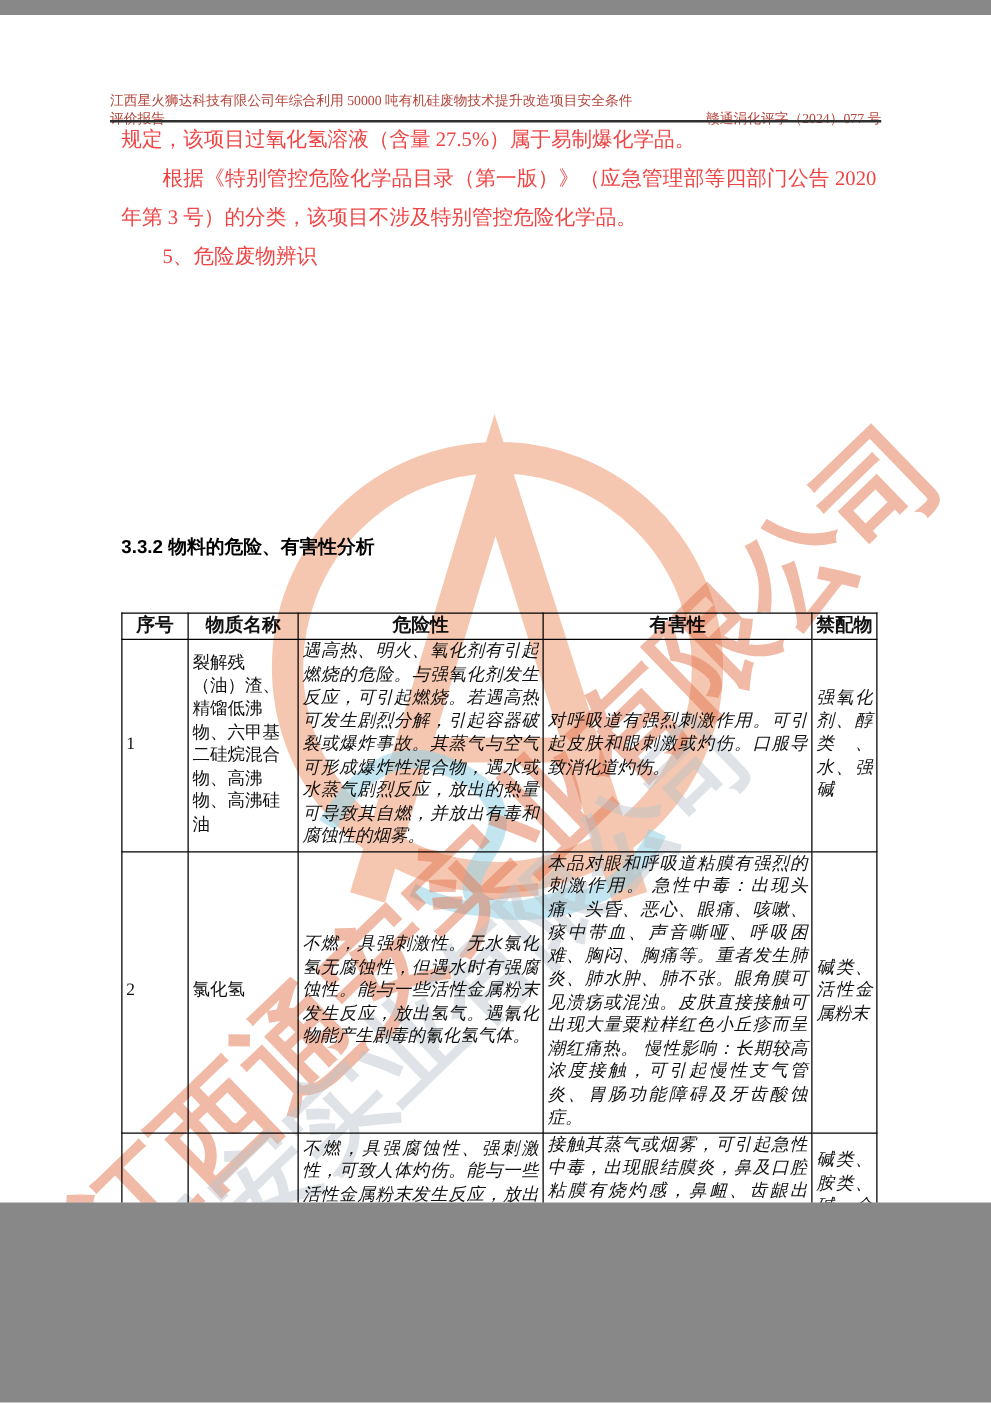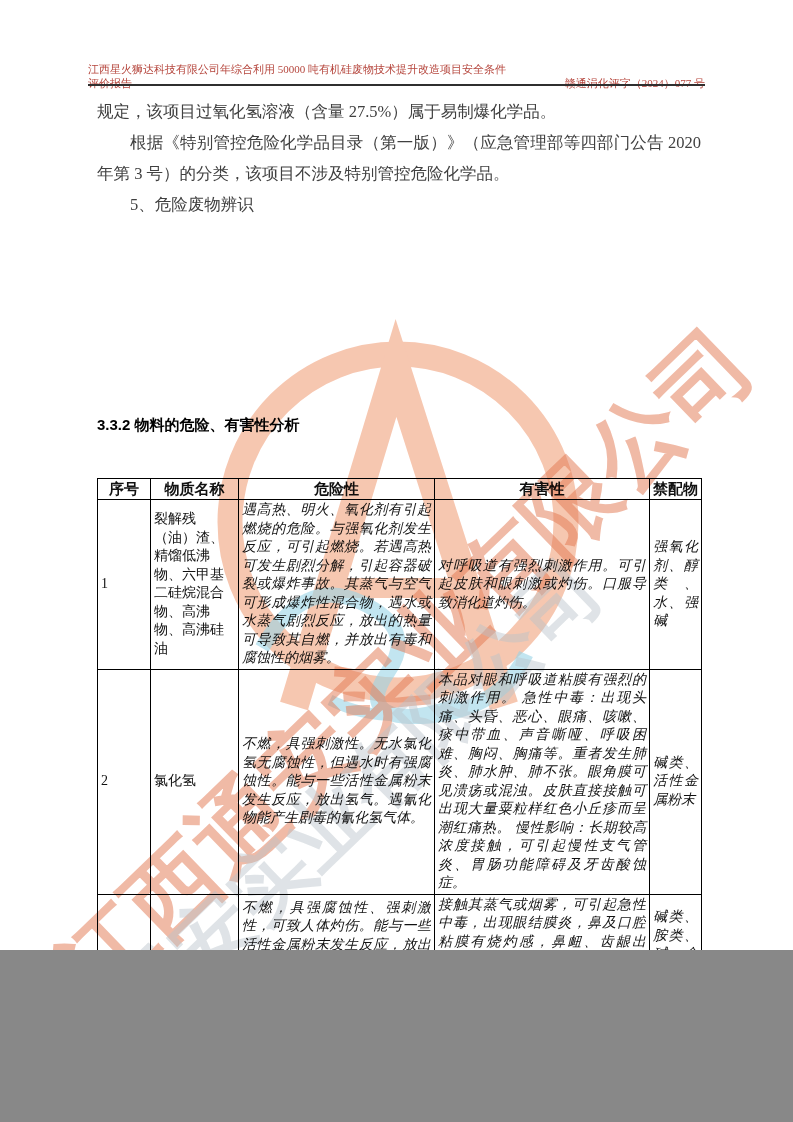--- a/index.html
+++ b/index.html
@@ -2,35 +2,35 @@
 <html><head>
 <meta charset="utf-8">
 <style>
   html,body{margin:0;padding:0;background:#888;}
   .page{
     position:relative;
     width:793px;height:950px;
     background:#ffffff;
     font-family:"Liberation Serif","DejaVu Serif",serif;
     overflow:hidden;
-    margin:0 auto;
+    margin:12px auto;
   }
   
   .hdr{
     position:absolute;left:88px;right:88px;top:62px;
     display:flex;justify-content:space-between;align-items:flex-end;
     color:#b5453c;font-size:11px;line-height:14px;
   }
   .hdr-left{max-width:470px;}
   .hdr-right{white-space:nowrap;padding-left:48px;}
   .hdr-rule{position:absolute;left:88px;right:88px;top:84px;border-top:2px solid #2f2f2f;height:0;}
   
   .bodytext{
-    position:absolute;left:97px;width:604px;top:96px;
-    font-size:16.5px;line-height:31px;color:#404040;text-align:justify;
+    position:absolute;left:97px;width:604px;top:84px;
+    font-size:16.5px;line-height:31px;color:#ef4444;text-align:justify;
   }
   .bodytext p{margin:0;}
   .ind{text-indent:2em;}
   
   .sec-heading{
     position:absolute;left:97px;top:416px;
     font-family:"Liberation Sans","DejaVu Sans",sans-serif;
     font-weight:bold;font-size:15px;color:#000;
   }
   .tbl-caption{

